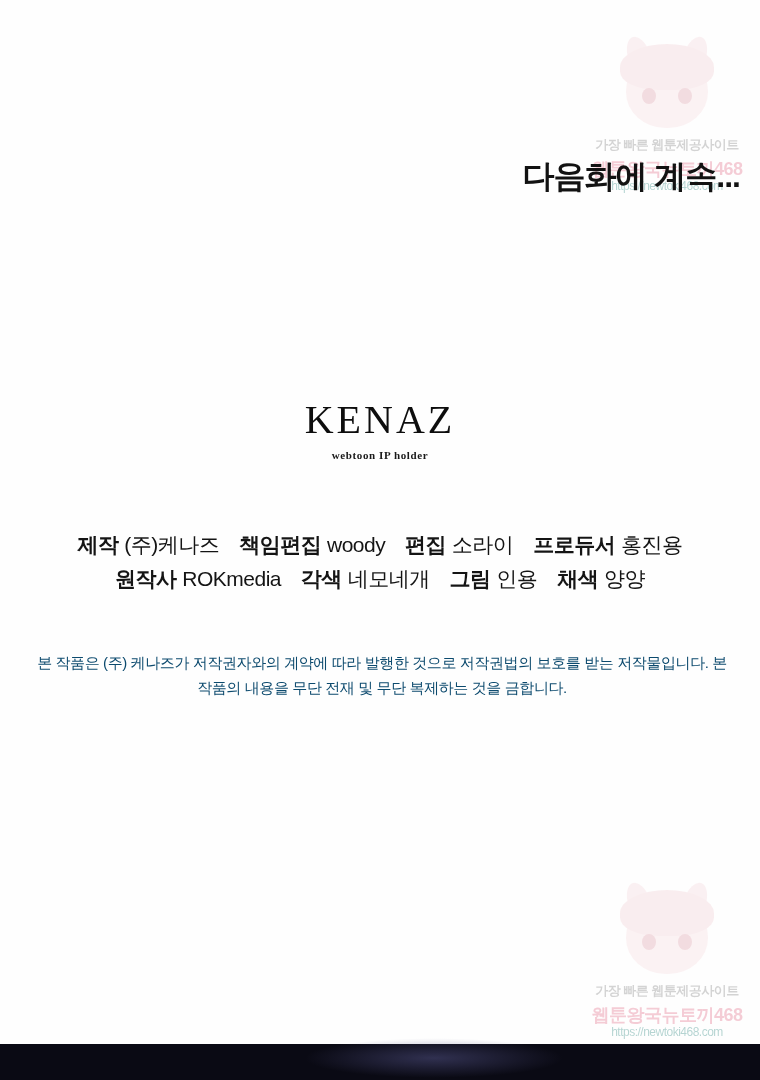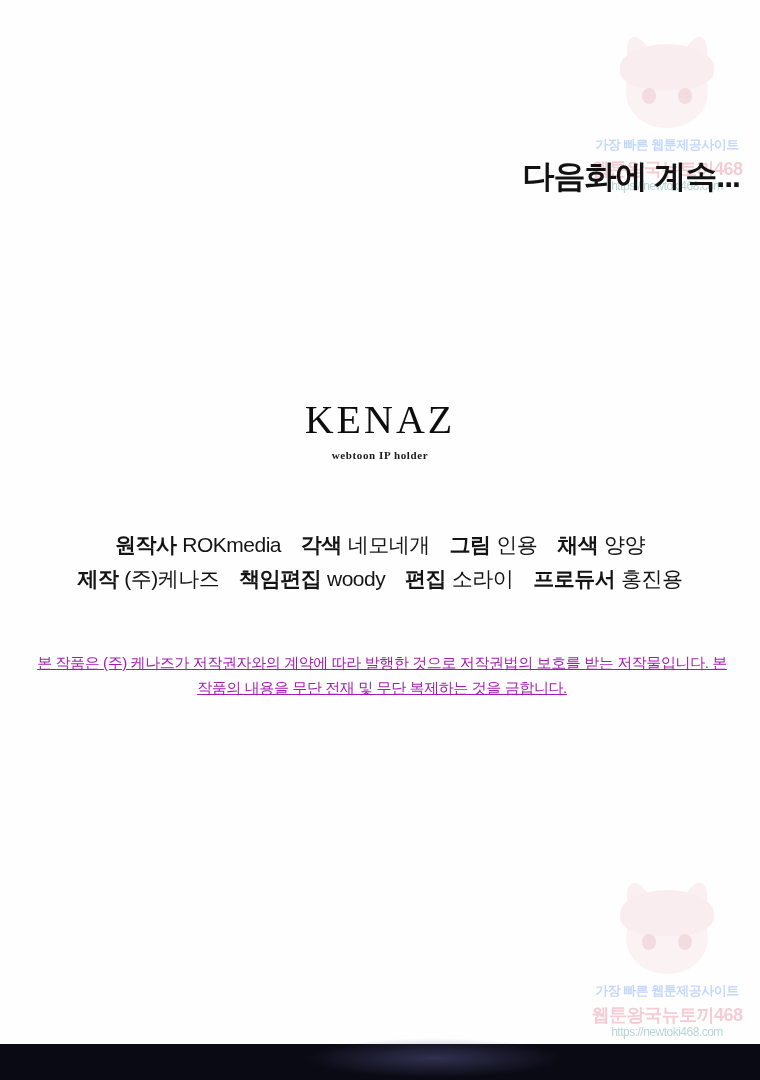--- a/index.html
+++ b/index.html
@@ -82,21 +82,21 @@
     width: 14px;
     height: 16px;
     background: #d98f9c;
     border-radius: 50%;
   }
   .wm-char .eye-l { left: 30px; }
   .wm-char .eye-r { right: 30px; }
   .wm-line1 {
     font-size: 13px;
     font-weight: bold;
-    color: #3b82f6;
+    color: #737373;
     margin-top: 2px;
     letter-spacing: -0.5px;
   }
   .wm-line2 {
     font-size: 18px;
     font-weight: bold;
     color: #e05a7a;
     margin-top: 9px;
     letter-spacing: -0.5px;
   }
@@ -170,23 +170,22 @@
 
   
   .copyright {
     position: absolute;
     top: 650px;
     left: 36px;
     width: 692px;
     font-size: 15px;
     line-height: 25px;
     text-align: center;
-    color: #a21caf;
+    color: #0c4a6e;
     letter-spacing: -0.4px;
-    text-decoration: underline;
   }
 
   
   .bottom-strip {
     position: absolute;
     left: 0;
     bottom: 0;
     width: 100%;
     height: 36px;
     background: #0a0a14;
@@ -221,30 +220,30 @@
 
   <div class="to-be-continued">다음화에 계속...</div>
 
   <div class="logo-block">
     <div class="logo-word">KENAZ</div>
     <div class="logo-sub">webtoon IP holder</div>
   </div>
 
   <div class="credits">
     <div class="credit-row">
+      <span class="credit-item"><span class="credit-role">제작</span> <span class="credit-name">(주)케나즈</span></span>
+      <span class="credit-item"><span class="credit-role">책임편집</span> <span class="credit-name">woody</span></span>
+      <span class="credit-item"><span class="credit-role">편집</span> <span class="credit-name">소라이</span></span>
+      <span class="credit-item"><span class="credit-role">프로듀서</span> <span class="credit-name">홍진용</span></span>
+    </div>
+    <div class="credit-row">
       <span class="credit-item"><span class="credit-role">원작사</span> <span class="credit-name">ROKmedia</span></span>
       <span class="credit-item"><span class="credit-role">각색</span> <span class="credit-name">네모네개</span></span>
       <span class="credit-item"><span class="credit-role">그림</span> <span class="credit-name">인용</span></span>
       <span class="credit-item"><span class="credit-role">채색</span> <span class="credit-name">양양</span></span>
-    </div>
-    <div class="credit-row">
-      <span class="credit-item"><span class="credit-role">제작</span> <span class="credit-name">(주)케나즈</span></span>
-      <span class="credit-item"><span class="credit-role">책임편집</span> <span class="credit-name">woody</span></span>
-      <span class="credit-item"><span class="credit-role">편집</span> <span class="credit-name">소라이</span></span>
-      <span class="credit-item"><span class="credit-role">프로듀서</span> <span class="credit-name">홍진용</span></span>
     </div>
   </div>
 
   <div class="copyright">본 작품은 (주) 케나즈가 저작권자와의 계약에 따라 발행한 것으로 저작권법의 보호를 받는 저작물입니다. 본 작품의 내용을 무단 전재 및 무단 복제하는 것을 금합니다.</div>
 
   <div class="watermark wm-bottom">
     <div class="wm-char">
       <div class="ear-l"></div>
       <div class="ear-r"></div>
       <div class="head"></div>

